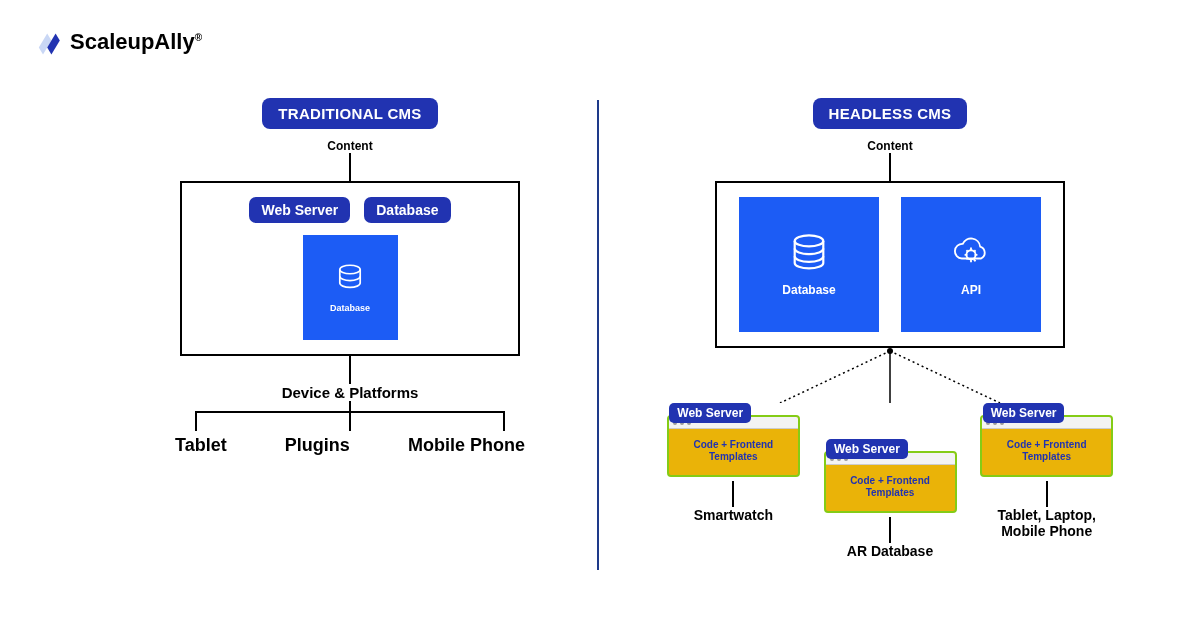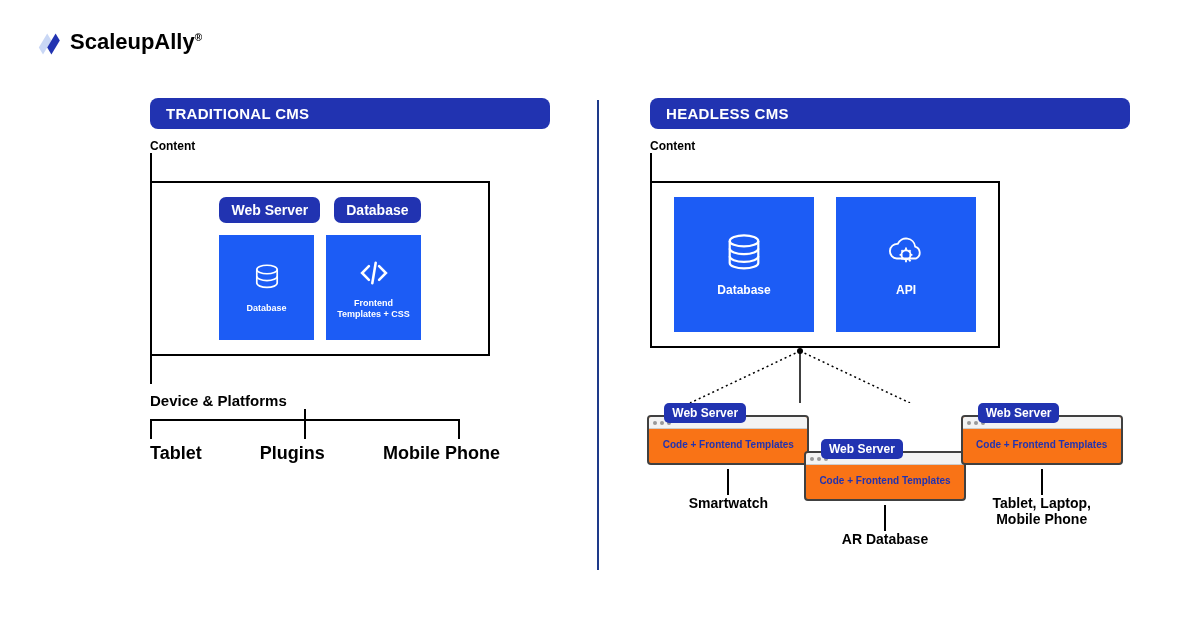--- a/index.html
+++ b/index.html
@@ -30,20 +30,21 @@
     top: 100px;
     width: 2px;
     height: 470px;
     background: #1e3a8a;
   }
 
   .col {
     position: absolute;
     display: flex;
     flex-direction: column;
+    align-items: center;
   }
   .col-left { left: 150px; top: 98px; width: 400px; }
   .col-right { left: 650px; top: 98px; width: 480px; }
 
   .pill {
     background: #2133b1;
     color: #fff;
     font-weight: 800;
     font-size: 15px;
     padding: 7px 16px;
@@ -96,21 +97,20 @@
   .card .lbl {
     font-size: 9px;
     font-weight: 700;
     line-height: 1.2;
   }
   .card-lg .lbl { font-size: 12px; }
 
   .devplat {
     font-weight: 800;
     font-size: 15px;
-    margin-top: 8px;
   }
   .tri-split {
     position: relative;
     width: 310px;
     height: 30px;
   }
   .tri-split .top { position: absolute; left: 50%; top: 0; width: 2px; height: 10px; background: #000; transform: translateX(-50%); }
   .tri-split .bar { position: absolute; top: 10px; left: 0; right: 0; height: 2px; background: #000; }
   .tri-split .leg { position: absolute; top: 10px; width: 2px; height: 20px; background: #000; }
   .tri-split .l1 { left: 0; }
@@ -146,24 +146,24 @@
     font-size:12px;
     padding:3px 8px;
     border-radius:5px;
     position: relative;
     z-index: 2;
     margin-bottom: -8px;
     align-self: flex-start;
     margin-left: 6px;
   }
   .browser {
-    width: 162px;
-    border: 2px solid #404040;
+    width: 133px;
+    border: 2px solid #84cc16;
     border-radius: 4px;
-    background: #f97316;
+    background: #eab308;
     overflow: hidden;
   }
   .browser-bar {
     height: 12px;
     background: #f3f3f3;
     border-bottom: 1px solid #ccc;
     display:flex; align-items:center; padding-left:4px; gap:3px;
   }
   .browser-bar span { width:4px; height:4px; border-radius:50%; background:#999; }
   .browser-body {
@@ -219,30 +219,20 @@
     <div class="card-row">
       <div class="card">
         <span class="ico">
           <svg viewBox="0 0 40 40" fill="none" stroke="#fff" stroke-width="2">
             <ellipse cx="20" cy="10" rx="12" ry="5"></ellipse>
             <path d="M8 10 v16 a12 5 0 0 0 24 0 V10"></path>
             <path d="M8 18 a12 5 0 0 0 24 0"></path>
           </svg>
         </span>
         <span class="lbl">Database</span>
-      </div>
-      <div class="card">
-        <span class="ico">
-          <svg viewBox="0 0 40 40" fill="none" stroke="#fff" stroke-width="3" stroke-linecap="round">
-            <path d="M14 12 L6 20 L14 28"></path>
-            <path d="M26 12 L34 20 L26 28"></path>
-            <path d="M22 8 L18 32"></path>
-          </svg>
-        </span>
-        <span class="lbl">Frontend Templates + CSS</span>
       </div>
     </div>
   </div>
 
   <div class="vline" style="height:28px"></div>
   <div class="devplat">Device &amp; Platforms</div>
 
   <div class="tri-split">
     <div class="top"></div>
       <div class="bar"></div>

